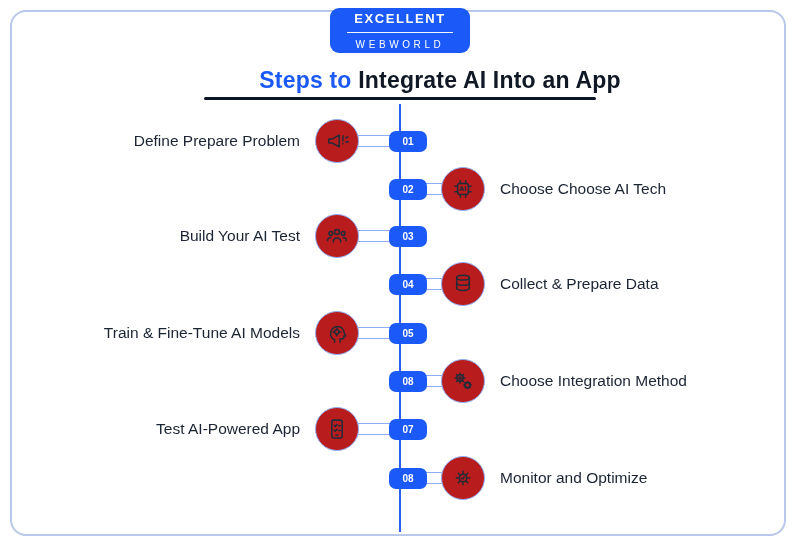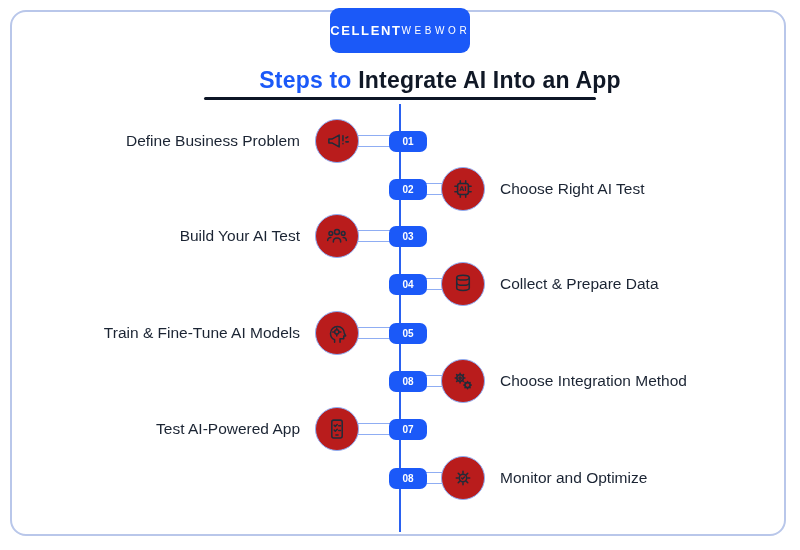--- a/index.html
+++ b/index.html
@@ -7,22 +7,22 @@
     width:800px;height:550px;background:#ffffff;position:relative;overflow:hidden;
     font-family:"Liberation Sans",sans-serif;
   }
   .frame{
     position:absolute;left:10px;top:10px;width:776px;height:526px;
     border:2px solid #b9c7ea;border-radius:16px;box-sizing:border-box;
   }
   .logo{
     position:absolute;left:50%;top:8px;transform:translateX(-50%);
     width:140px;height:45px;background:#1b59f8;border-radius:9px;
-    display:flex;flex-direction:row;align-items:center;justify-content:center;
-    gap:0;color:#fff;z-index:5;
+    display:flex;flex-direction:column;align-items:center;justify-content:center;
+    gap:6px;color:#fff;z-index:5;
   }
   .logo-line1{font-size:13px;font-weight:bold;letter-spacing:1.6px}
   .logo-rule{width:106px;height:1px;background:rgba(255,255,255,.95)}
   .logo-line2{font-size:10px;letter-spacing:3.6px}
   .title{
     position:absolute;top:67px;left:0;width:100%;text-align:center;
     font-size:23px;font-weight:bold;color:#101826;letter-spacing:.2px;padding-left:40px;
   }
   .title-accent{color:#1b59f8}
   .title-underline{
@@ -75,35 +75,35 @@
     <div class="logo-rule"></div>
     <div class="logo-line2">WEBWORLD</div>
   </div>
 
   <div class="title"><span class="title-accent">Steps to</span><span> Integrate AI Into an App</span></div>
   <div class="title-underline"></div>
 
   <div class="timeline"></div>
 
   <div class="step left" style="top:141px">
-    <div class="step-label">Define Business Problem</div>
+    <div class="step-label">Define Prepare Problem</div>
     <div class="stem"></div>
     <div class="icon-circle">
       <svg viewBox="0 0 24 24">
         <path d="M4.5 10.2v3.6h2.8l6.7 3.7V6.5l-6.7 3.7H4.5z"></path>
         <path d="M17.5 7.2v4.6"></path>
         <path d="M17.5 14.4v.15"></path>
         <path d="M20.2 9.2l1.8-1M20.2 12.8h2.2"></path>
       </svg>
     </div>
     <div class="badge">01</div>
   </div>
 
   <div class="step right" style="top:189px">
-    <div class="step-label">Choose Right AI Test</div>
+    <div class="step-label">Choose Choose AI Tech</div>
     <div class="stem"></div>
     <div class="icon-circle">
       <svg viewBox="0 0 24 24">
         <rect x="7" y="7" width="10" height="10" rx="2"></rect>
         <path d="M9.5 7V4.5M14.5 7V4.5M9.5 19.5V17M14.5 19.5V17M7 9.5H4.5M7 14.5H4.5M19.5 9.5H17M19.5 14.5H17"></path>
         <text x="12" y="14.2" text-anchor="middle" style="fill:#222b38;stroke:none;font-size:6px;font-weight:bold;font-family:'DejaVu Sans',sans-serif">AI</text>
       </svg>
     </div>
     <div class="badge">02</div>
   </div>

